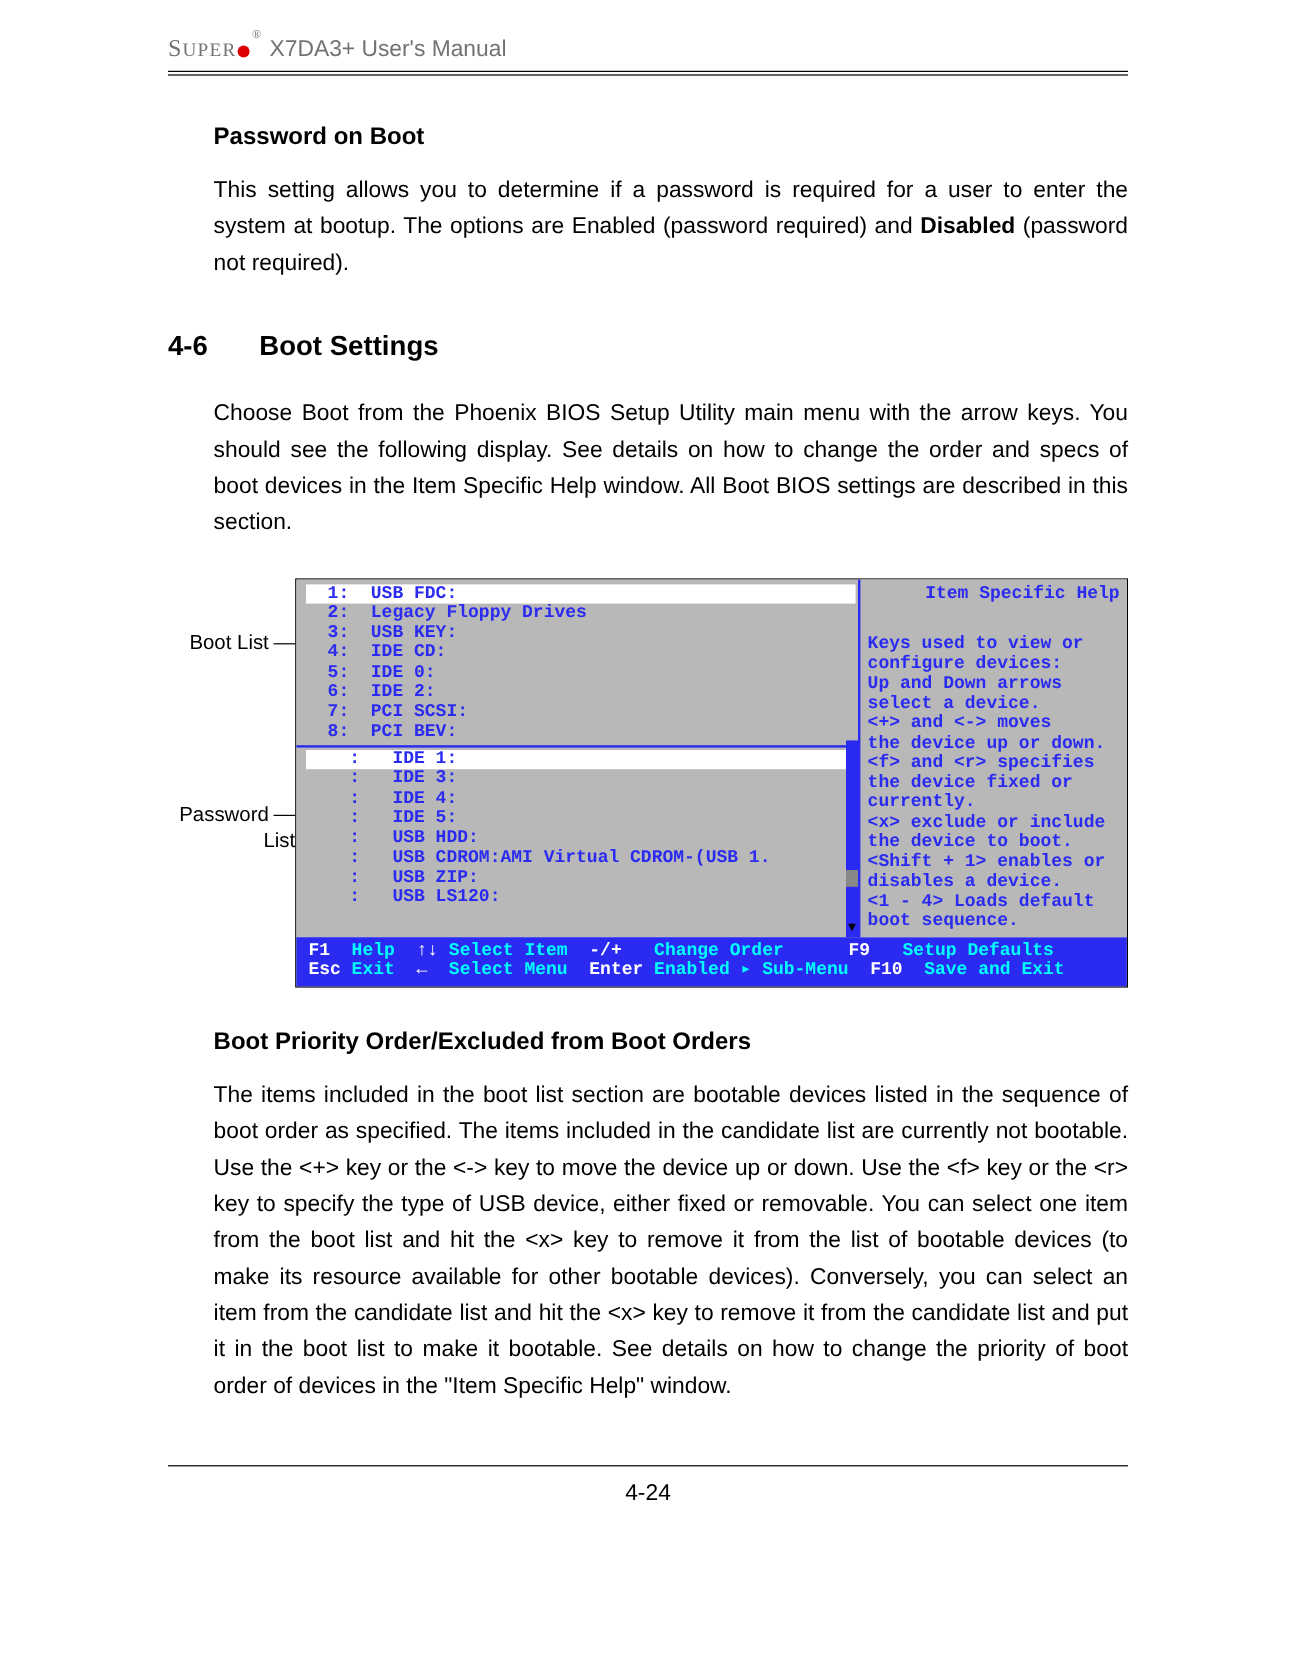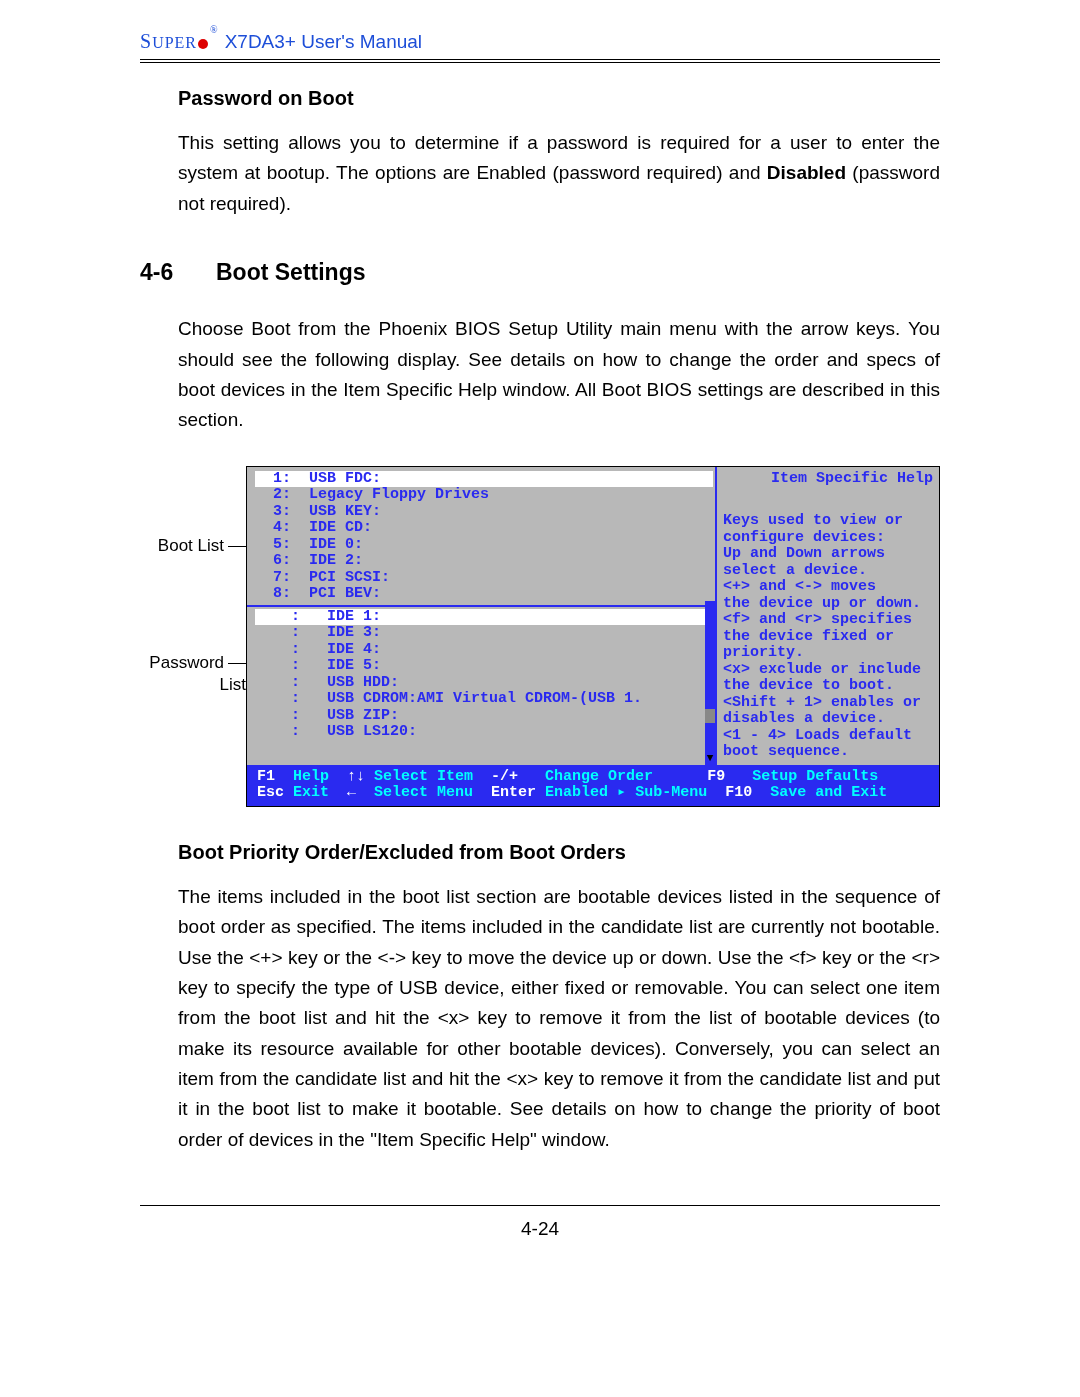--- a/index.html
+++ b/index.html
@@ -10,24 +10,24 @@
     color: #000;
     width: 1080px;
   }
   .page {
     padding: 30px 140px 40px 140px;
   }
   .header-line {
     display: flex;
     align-items: baseline;
     font-size: 18px;
-    color: #1d4ed8;
+    color: #737373;
     border-bottom: 4px double #000;
     padding-bottom: 6px;
-    margin-bottom: 24px;
+    margin-bottom: 40px;
   }
   .brand {
     font-family: "Times New Roman", serif;
     letter-spacing: 1px;
   }
   .brand-sup {
     font-size: 20px;
   }
   .brand-rest {
     font-size: 16px;
@@ -209,21 +209,21 @@
     </p>
 
     <h2 class="section">
       <span class="secnum">4-6</span><span>Boot Settings</span>
     </h2>
 
     <p class="body">Choose Boot from the Phoenix BIOS Setup Utility main menu with the arrow keys. You should see the following display.  See details on how to change the order and specs of boot devices in the Item Specific Help window.  All Boot BIOS settings are described in this section.</p>
 
     <div class="figwrap">
       <div class="labels">
-        <div class="lbl" style="top:70px">
+        <div class="lbl" style="top:44px">
           <span>Boot List</span><span class="lbl-line"></span>
         </div>
         <div class="lbl" style="top:186px; line-height:1.3">
           <span>Password</span><span class="lbl-line"></span><br>
           <span>List</span>
         </div>
       </div>
 
       <div class="bios">
         <div class="bios-top">
@@ -255,21 +255,21 @@
             <div class="help-title">Item Specific Help</div>
             <div id="help-lines">
                 <div>Keys used to view or</div>
                 <div>configure devices:</div>
                 <div>Up and Down arrows</div>
                 <div>select a device.</div>
                 <div>&lt;+&gt; and &lt;-&gt; moves</div>
                 <div>the device up or down.</div>
                 <div>&lt;f&gt; and &lt;r&gt; specifies</div>
                 <div>the device fixed or</div>
-                <div>priority.</div>
+                <div>currently.</div>
                 <div>&lt;x&gt; exclude or include</div>
                 <div>the device to boot.</div>
                 <div>&lt;Shift + 1&gt; enables or</div>
                 <div>disables a device.</div>
                 <div>&lt;1 - 4&gt; Loads default</div>
                 <div>boot sequence.</div>
               </div>
           </div>
         </div>
         <div class="bios-footer" id="bios-footer"><span class="bf-key">F1  </span><span class="bf-act2">Help  </span><span class="bf-key">↑↓ </span><span class="bf-act2">Select Item  </span><span class="bf-key">-/+   </span><span class="bf-act2">Change Order      </span><span class="bf-key">F9   </span><span class="bf-act2">Setup Defaults</span>

